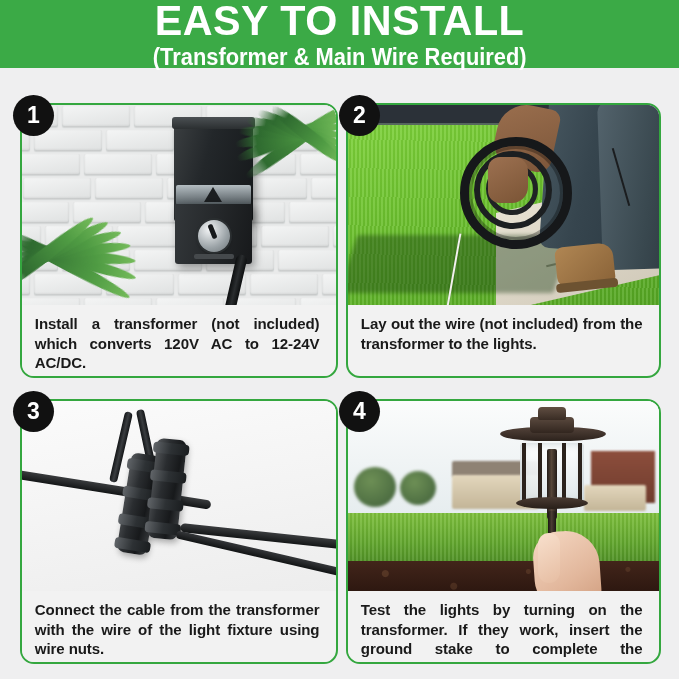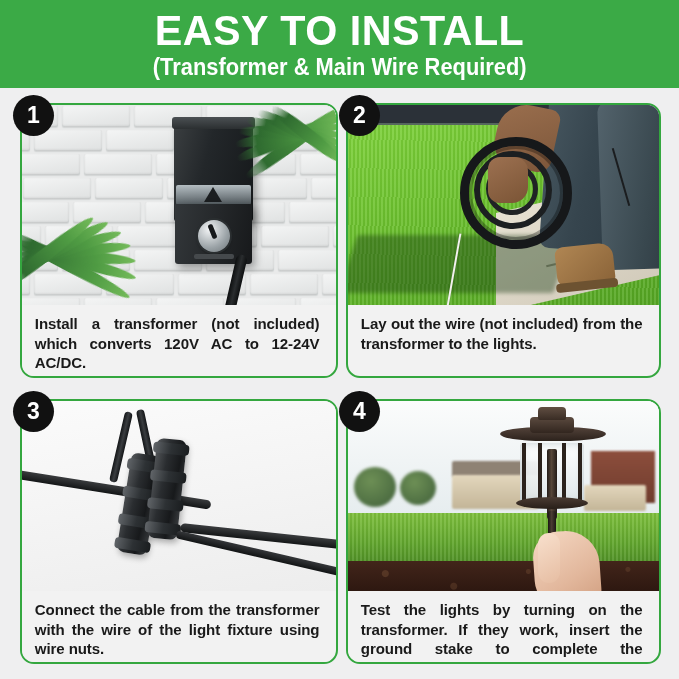--- a/index.html
+++ b/index.html
@@ -7,21 +7,21 @@
     width:679px;height:679px;
     background:#efeff0;
     font-family:"Liberation Sans",sans-serif;
     overflow:hidden;
     position:relative;
   }
   .page{width:679px;height:679px;position:relative;background:#efeff0;}
 
   
   .header{
-    position:absolute;left:0;top:0;width:679px;height:88px;
+    position:absolute;left:0;top:0;width:679px;height:68px;
     background:#3baa46;
     display:flex;flex-direction:column;align-items:center;justify-content:center;
   }
   .header-title{
     color:#ffffff;font-size:43px;line-height:45px;font-weight:bold;
     letter-spacing:0.5px;
     transform:scaleX(0.96);
     text-align:center;white-space:nowrap;
     margin:0;padding:0;
   }

